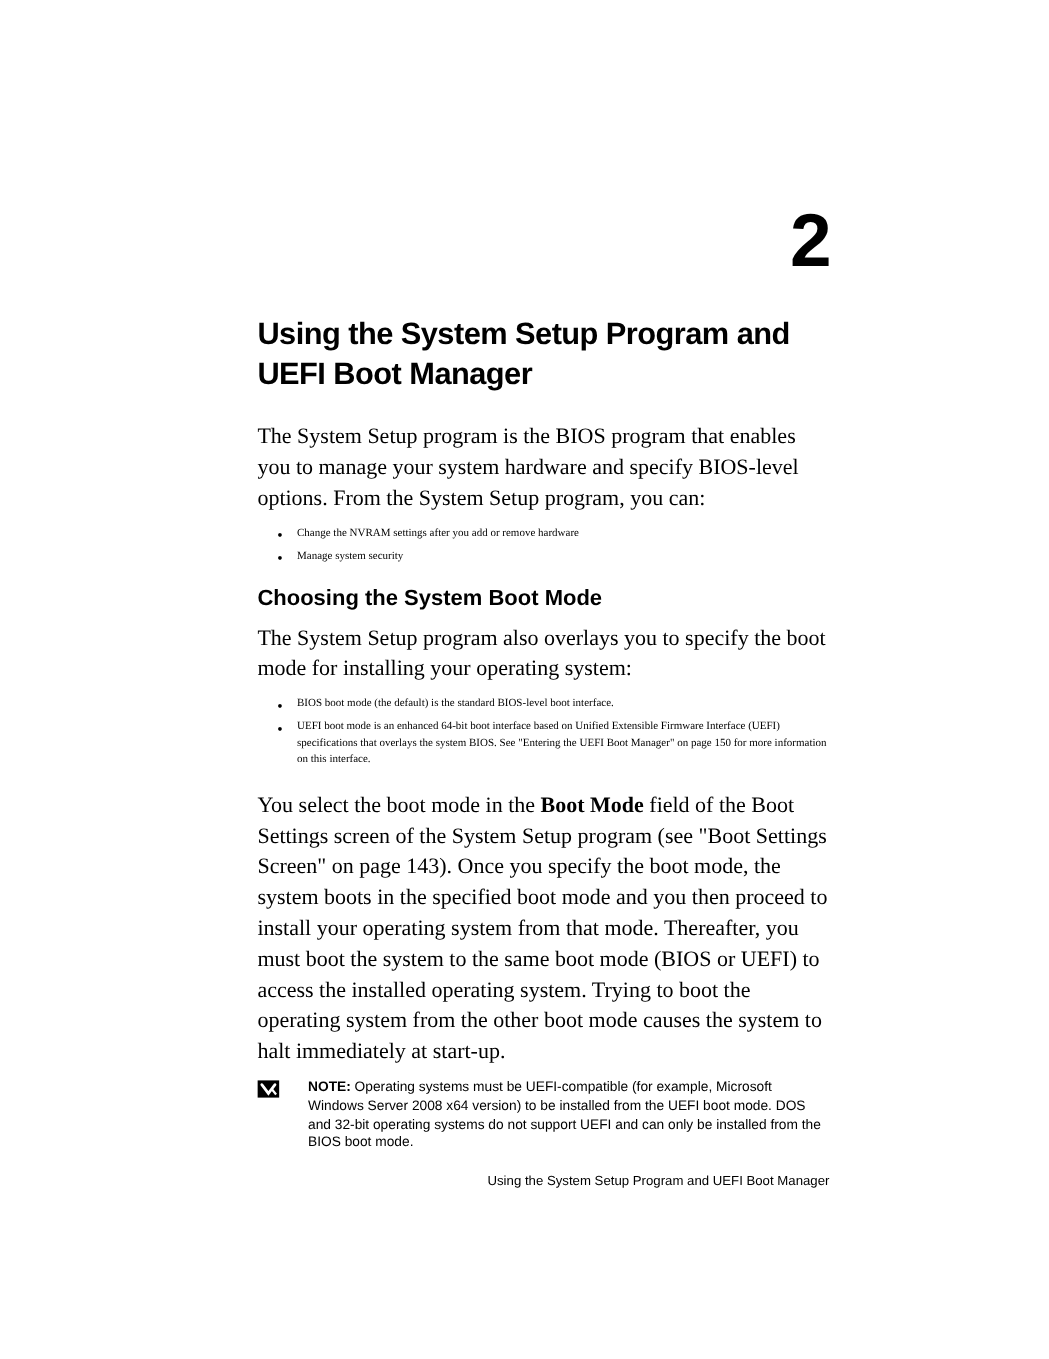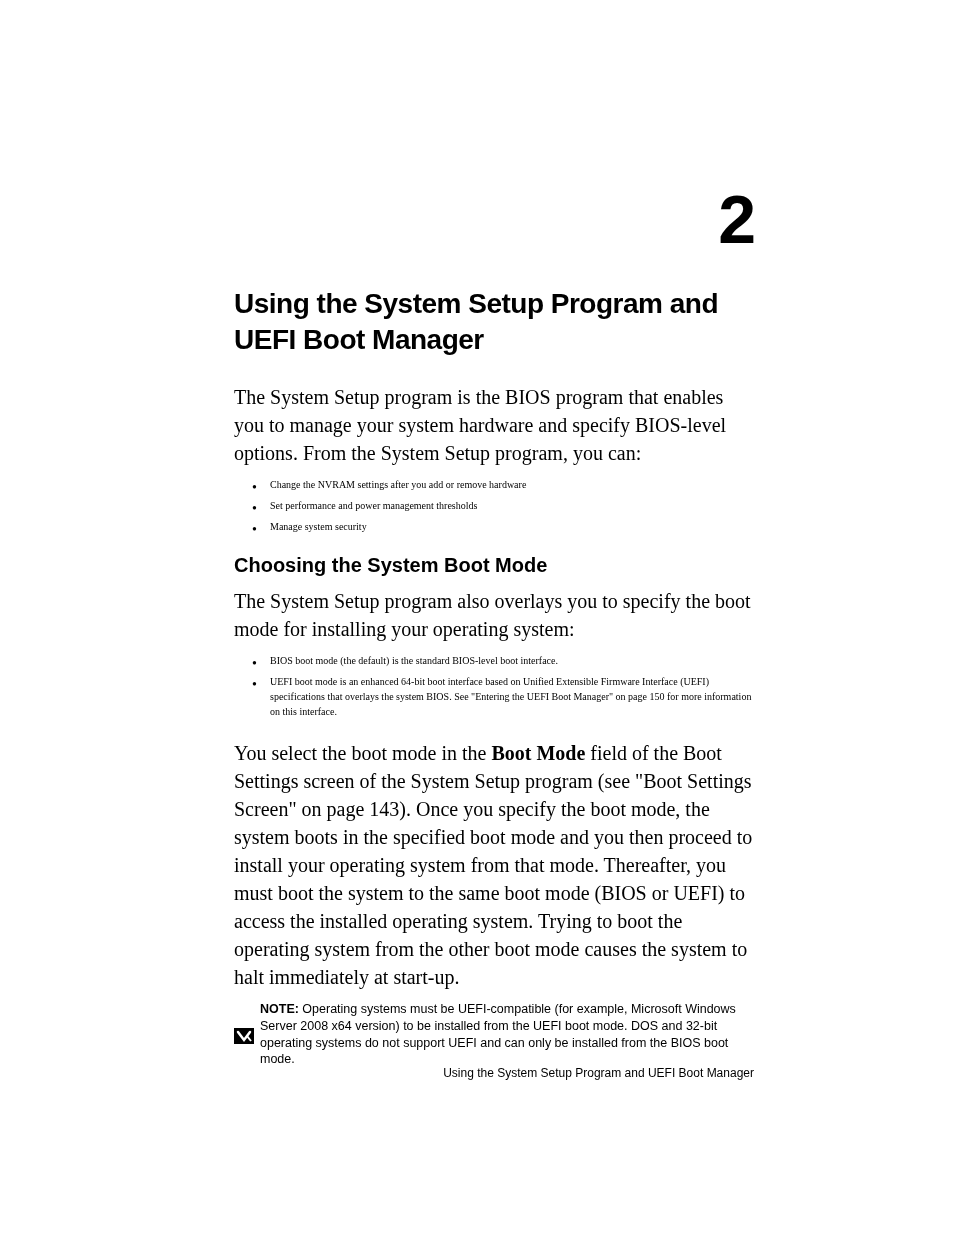--- a/index.html
+++ b/index.html
@@ -65,22 +65,22 @@
       font-size: 20px;
       font-weight: bold;
       margin-top: 18px;
       margin-bottom: 10px;
     }
     .bold-inline {
       font-weight: bold;
     }
     .note-block {
       display: flex;
-      align-items: center;
-      gap: 6px;
+      align-items: flex-start;
+      gap: 26px;
     }
     .note-icon {
       flex-shrink: 0;
       width: 20px;
       height: 16px;
       margin-top: 2px;
     }
     .note-text {
       font-family: Arial, Helvetica, sans-serif;
       font-size: 12.5px;
@@ -103,21 +103,20 @@
 <body>
 
 <div class="page">
   <div class="chapter-number">2</div>
   <h1 class="chapter-title">Using the System Setup Program and UEFI Boot Manager</h1>
 
   <p class="body-text">The System Setup program is the BIOS program that enables you to manage your system hardware and specify BIOS-level options. From the System Setup program, you can:</p>
 
   <ul class="bullet-list">
     <li>Change the NVRAM settings after you add or remove hardware</li>
-    <li>Set performance and power management thresholds</li>
     <li>Manage system security</li>
   </ul>
 
   <h2 class="section-heading">Choosing the System Boot Mode</h2>
 
   <p class="body-text">The System Setup program also overlays you to specify the boot mode for installing your operating system:</p>
 
   <ul class="bullet-list">
     <li>BIOS boot mode (the default) is the standard BIOS-level boot interface.</li>
     <li>UEFI boot mode is an enhanced 64-bit boot interface based on Unified Extensible Firmware Interface (UEFI) specifications that overlays the system BIOS. See "Entering the UEFI Boot Manager" on page 150 for more information on this interface.</li>

